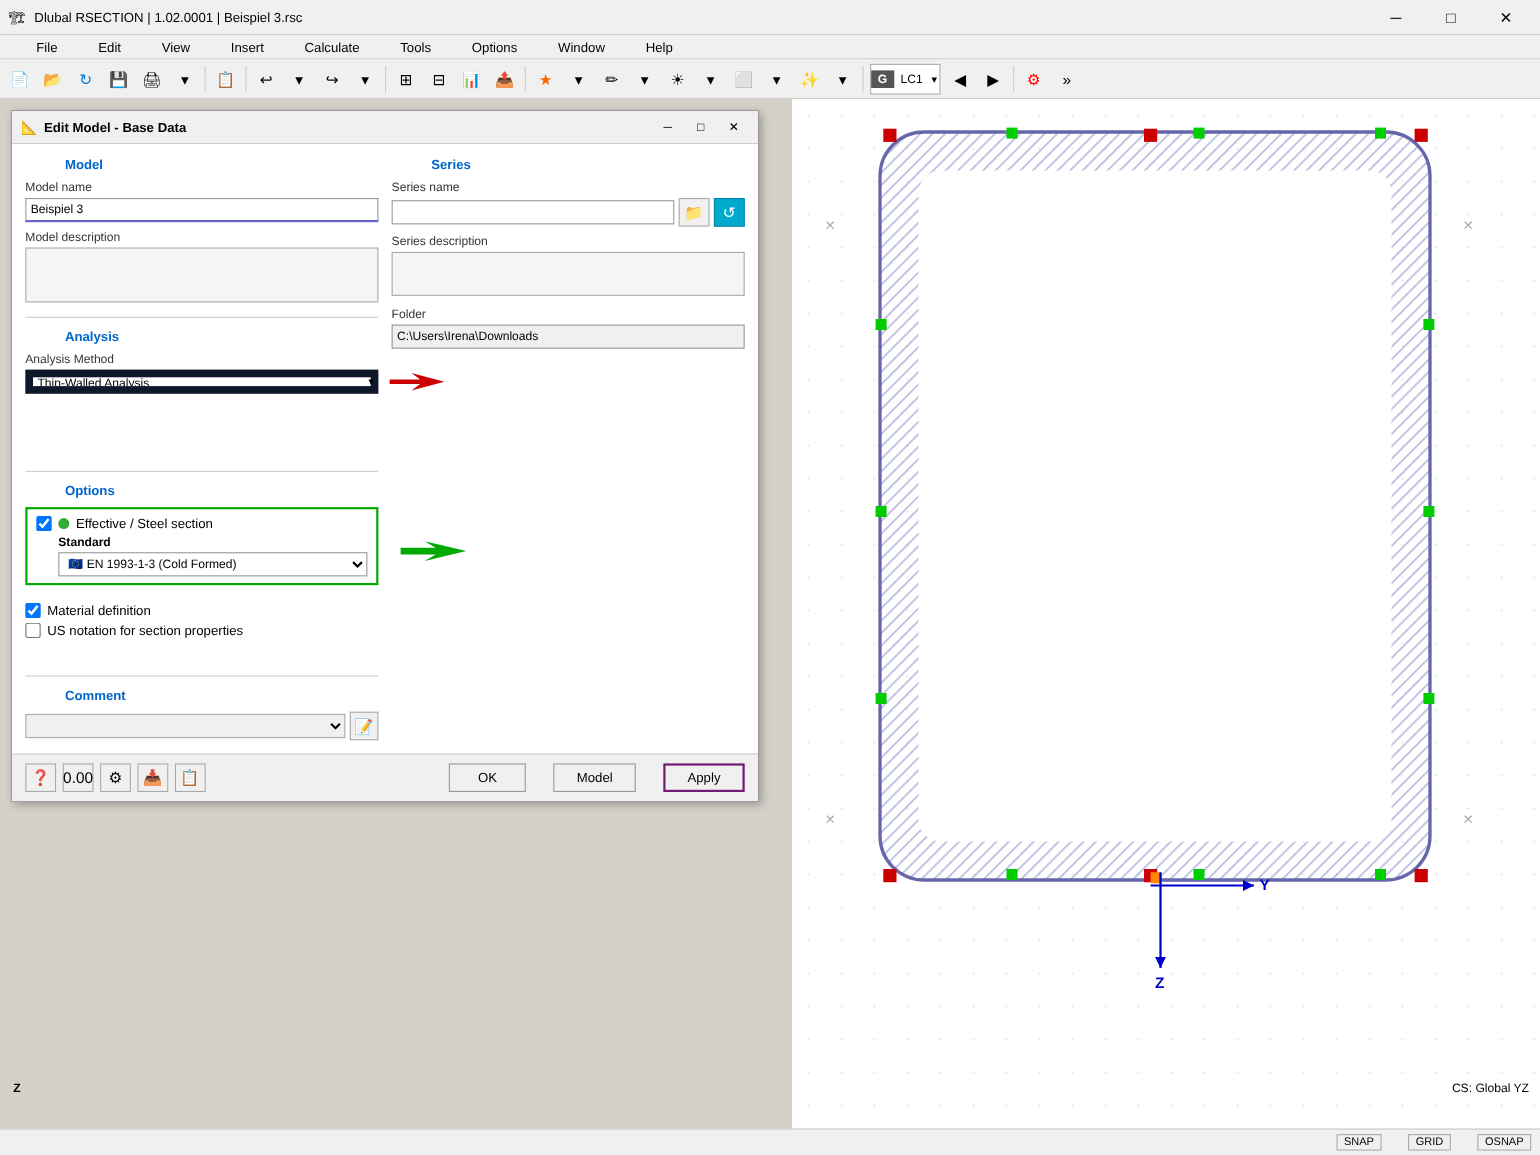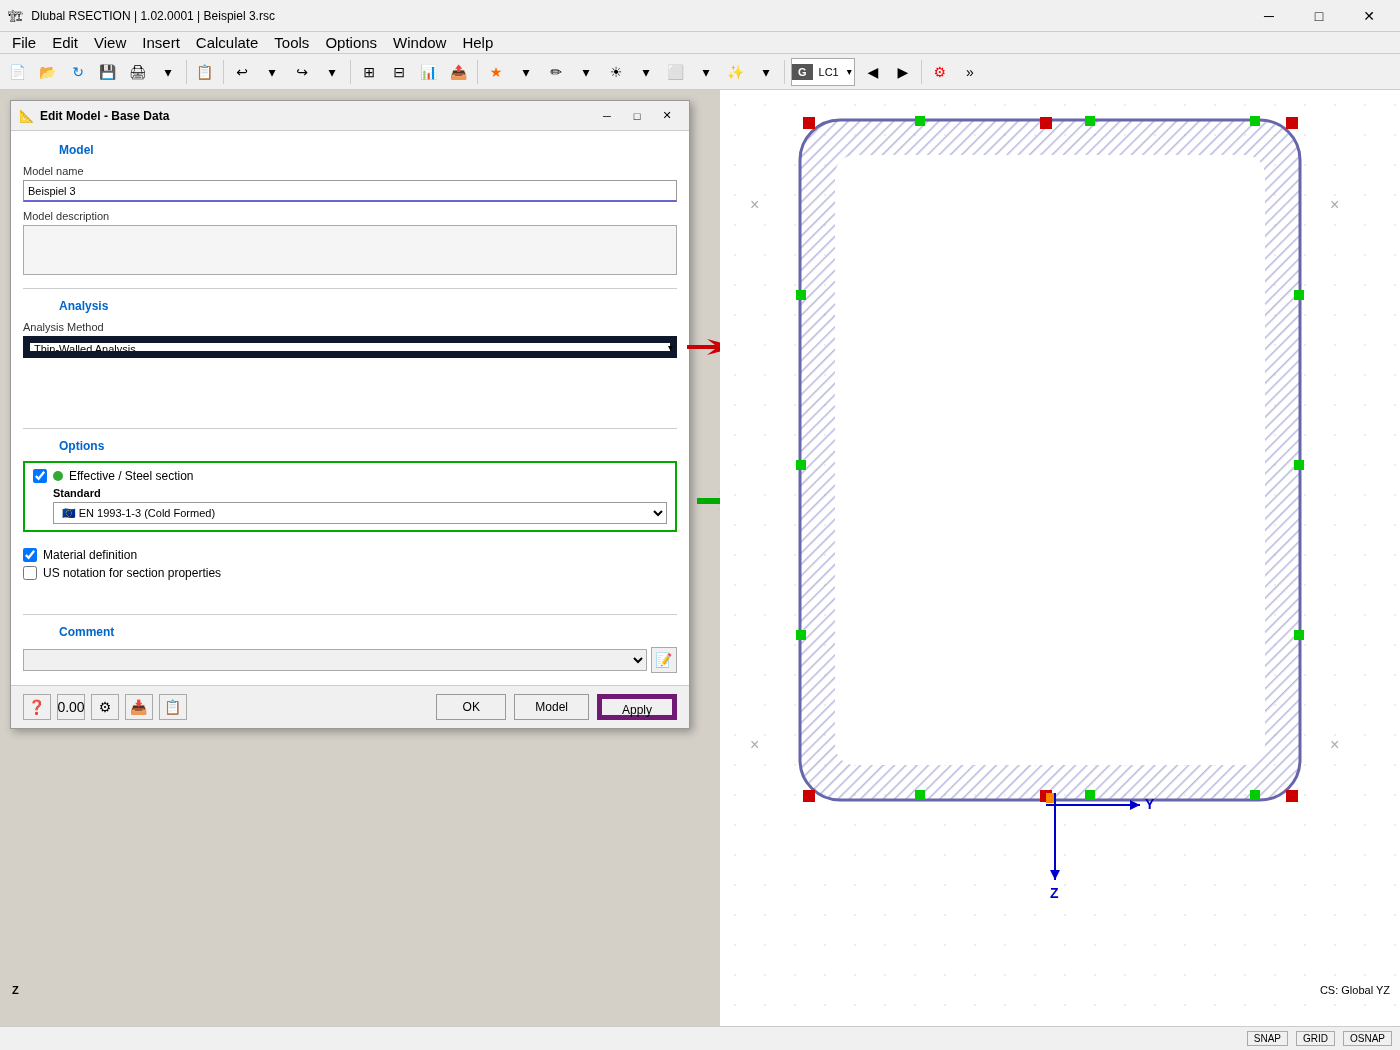--- a/index.html
+++ b/index.html
@@ -36,21 +36,22 @@
       background: #f0f0f0;
       height: 22px;
       display: flex;
       align-items: center;
       padding: 0 4px;
       border-bottom: 1px solid #ccc;
     }
     .menu-item {
       padding: 2px 8px;
       cursor: pointer;
-      font-size: 15px;
+      font-size: 12px;
+      margin-left: 21px;
     }
 
     
     .toolbar {
       background: #f0f0f0;
       height: 36px;
       display: flex;
       align-items: center;
       padding: 0 4px;
       gap: 2px;
@@ -241,58 +242,58 @@
     
     .dialog-footer {
       background: #f0f0f0;
       border-top: 1px solid #ccc;
       padding: 8px 12px;
       display: flex;
       align-items: center;
       justify-content: space-between;
     }
     .footer-left { display: flex; gap: 6px; }
-    .footer-right { display: flex; gap: 8px; }
+    .footer-right { display: flex; gap: 25px; }
 
     .footer-icon-btn {
       width: 28px; height: 26px;
       border: 1px solid #aaa;
       background: #f0f0f0;
       cursor: pointer;
       display: flex; align-items: center; justify-content: center;
       font-size: 14px;
     }
 
     .dialog-btn {
       padding: 4px 20px;
       height: 26px;
       border: 1px solid #999;
       background: #f0f0f0;
       cursor: pointer;
       font-size: 12px;
       min-width: 70px;
     }
-    .dialog-btn.apply-btn { border: 5px solid #701a75; }
+    .dialog-btn.apply-btn { border: 2px solid #701a75; }
 
     
     .status-bar {
       position: absolute;
       bottom: 0;
       left: 0;
       right: 0;
       height: 24px;
       background: #f0f0f0;
       border-top: 1px solid #ccc;
       display: flex;
       align-items: center;
       justify-content: space-between;
       padding: 0 8px;
     }
     .status-left { display: flex; align-items: center; gap: 4px; font-size: 11px; }
-    .status-right { display: flex; align-items: center; gap: 8px; font-size: 11px; }
+    .status-right { display: flex; align-items: center; gap: 24px; font-size: 11px; }
     .status-badge {
       padding: 1px 6px;
       border: 1px solid #aaa;
       font-size: 10px;
       cursor: pointer;
     }
 
     
     .canvas-grid {
       width: 100%;
@@ -511,20 +512,42 @@
           <div class="section-divider"></div>
 
           
           <div class="section-header">Comment</div>
           <div class="comment-input-row">
             <select class="comment-input"></select>
             <button class="footer-icon-btn" style="width:26px;">📝</button>
           </div>
         </div>
 
+        <div class="dialog-right">
+          
+          <div class="section-header">Series</div>
+          
+          <div class="field-label">Series name</div>
+          <div style="display:flex; gap:4px; align-items:center; margin-bottom:8px;">
+            <div class="select-wrapper" style="flex:1;">
+              <select class="field-select"></select>
+            </div>
+            <button class="footer-icon-btn">📁</button>
+            <button class="footer-icon-btn" style="background:#00aacc; color:white; border-color:#0088aa;">↺</button>
+          </div>
+
+          <div class="field-label">Series description</div>
+          <textarea class="field-textarea" style="height: 40px;"></textarea>
+
+          <div style="height:8px"></div>
+          <div class="field-label">Folder</div>
+          <input class="field-input" type="text" style="background: rgb(240, 240, 240);" value="C:\Users\Irena\Downloads">
+
+          <div style="height:60px"></div>
+        </div>
       </div>
 
       <div class="dialog-footer">
         <div class="footer-left">
           <button class="footer-icon-btn">❓</button>
           <button class="footer-icon-btn" style="font-size:14px;">0.00</button>
           <button class="footer-icon-btn">⚙</button>
           <button class="footer-icon-btn">📥</button>
           <button class="footer-icon-btn">📋</button>
         </div>

